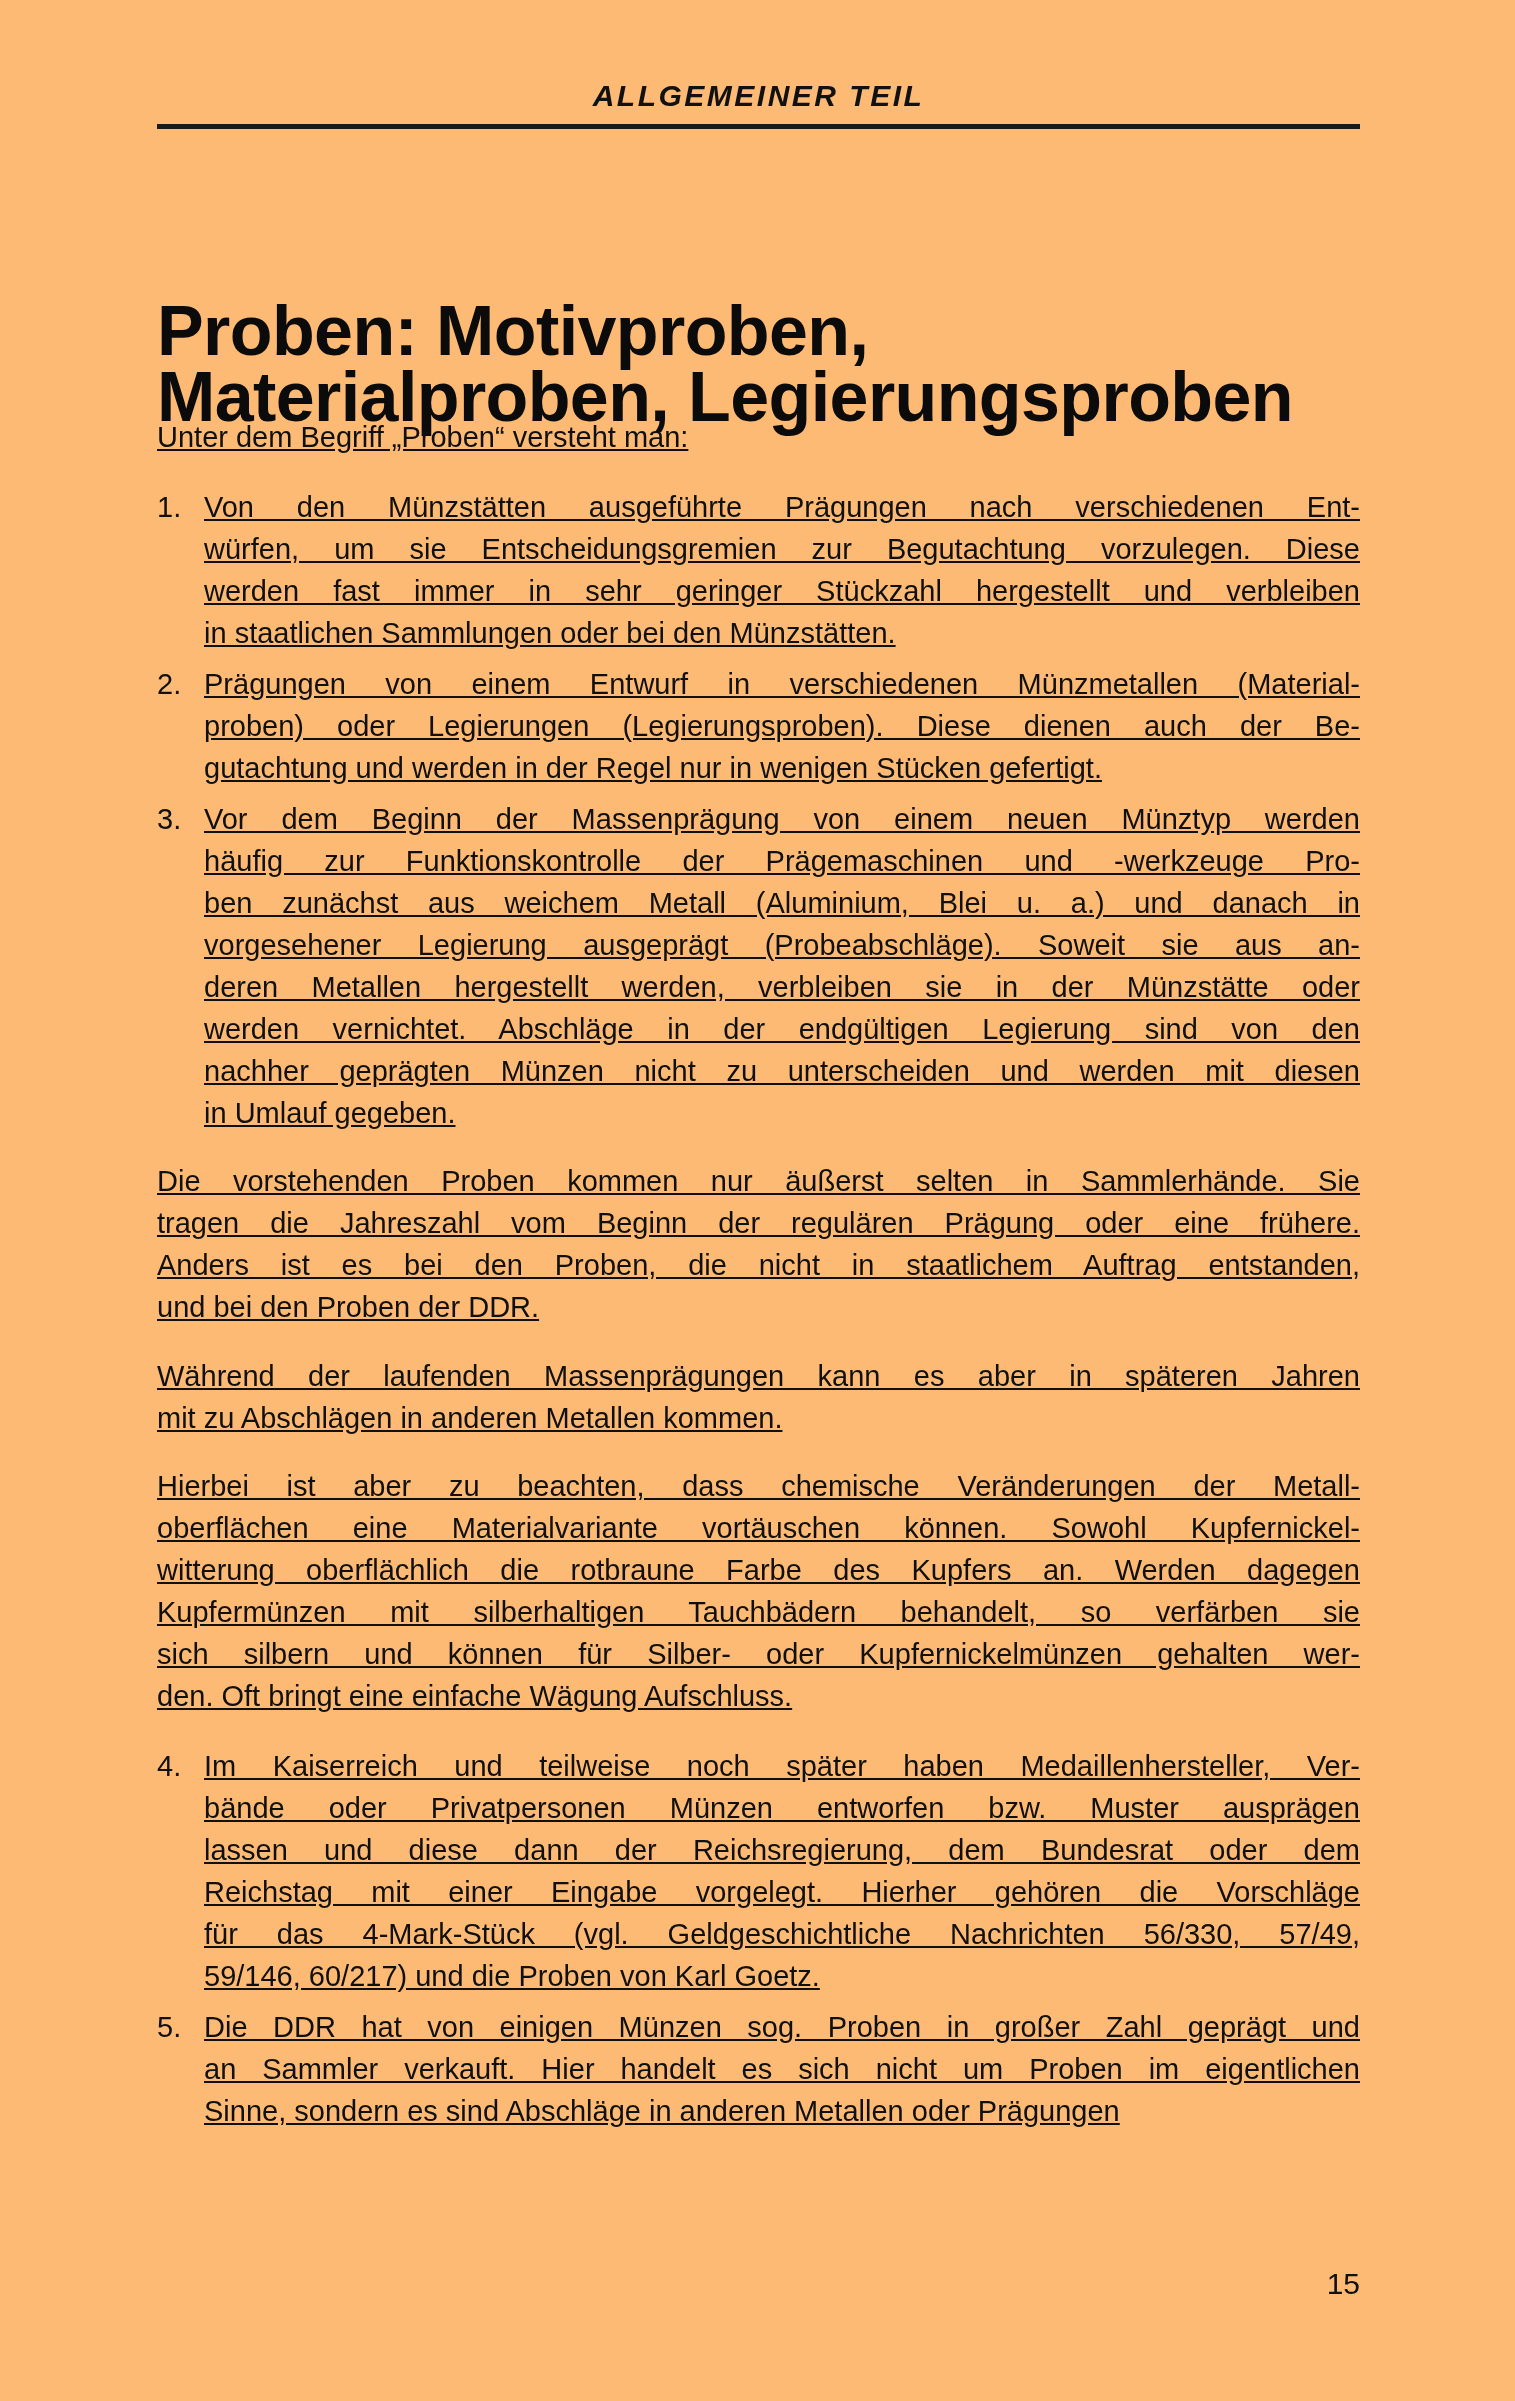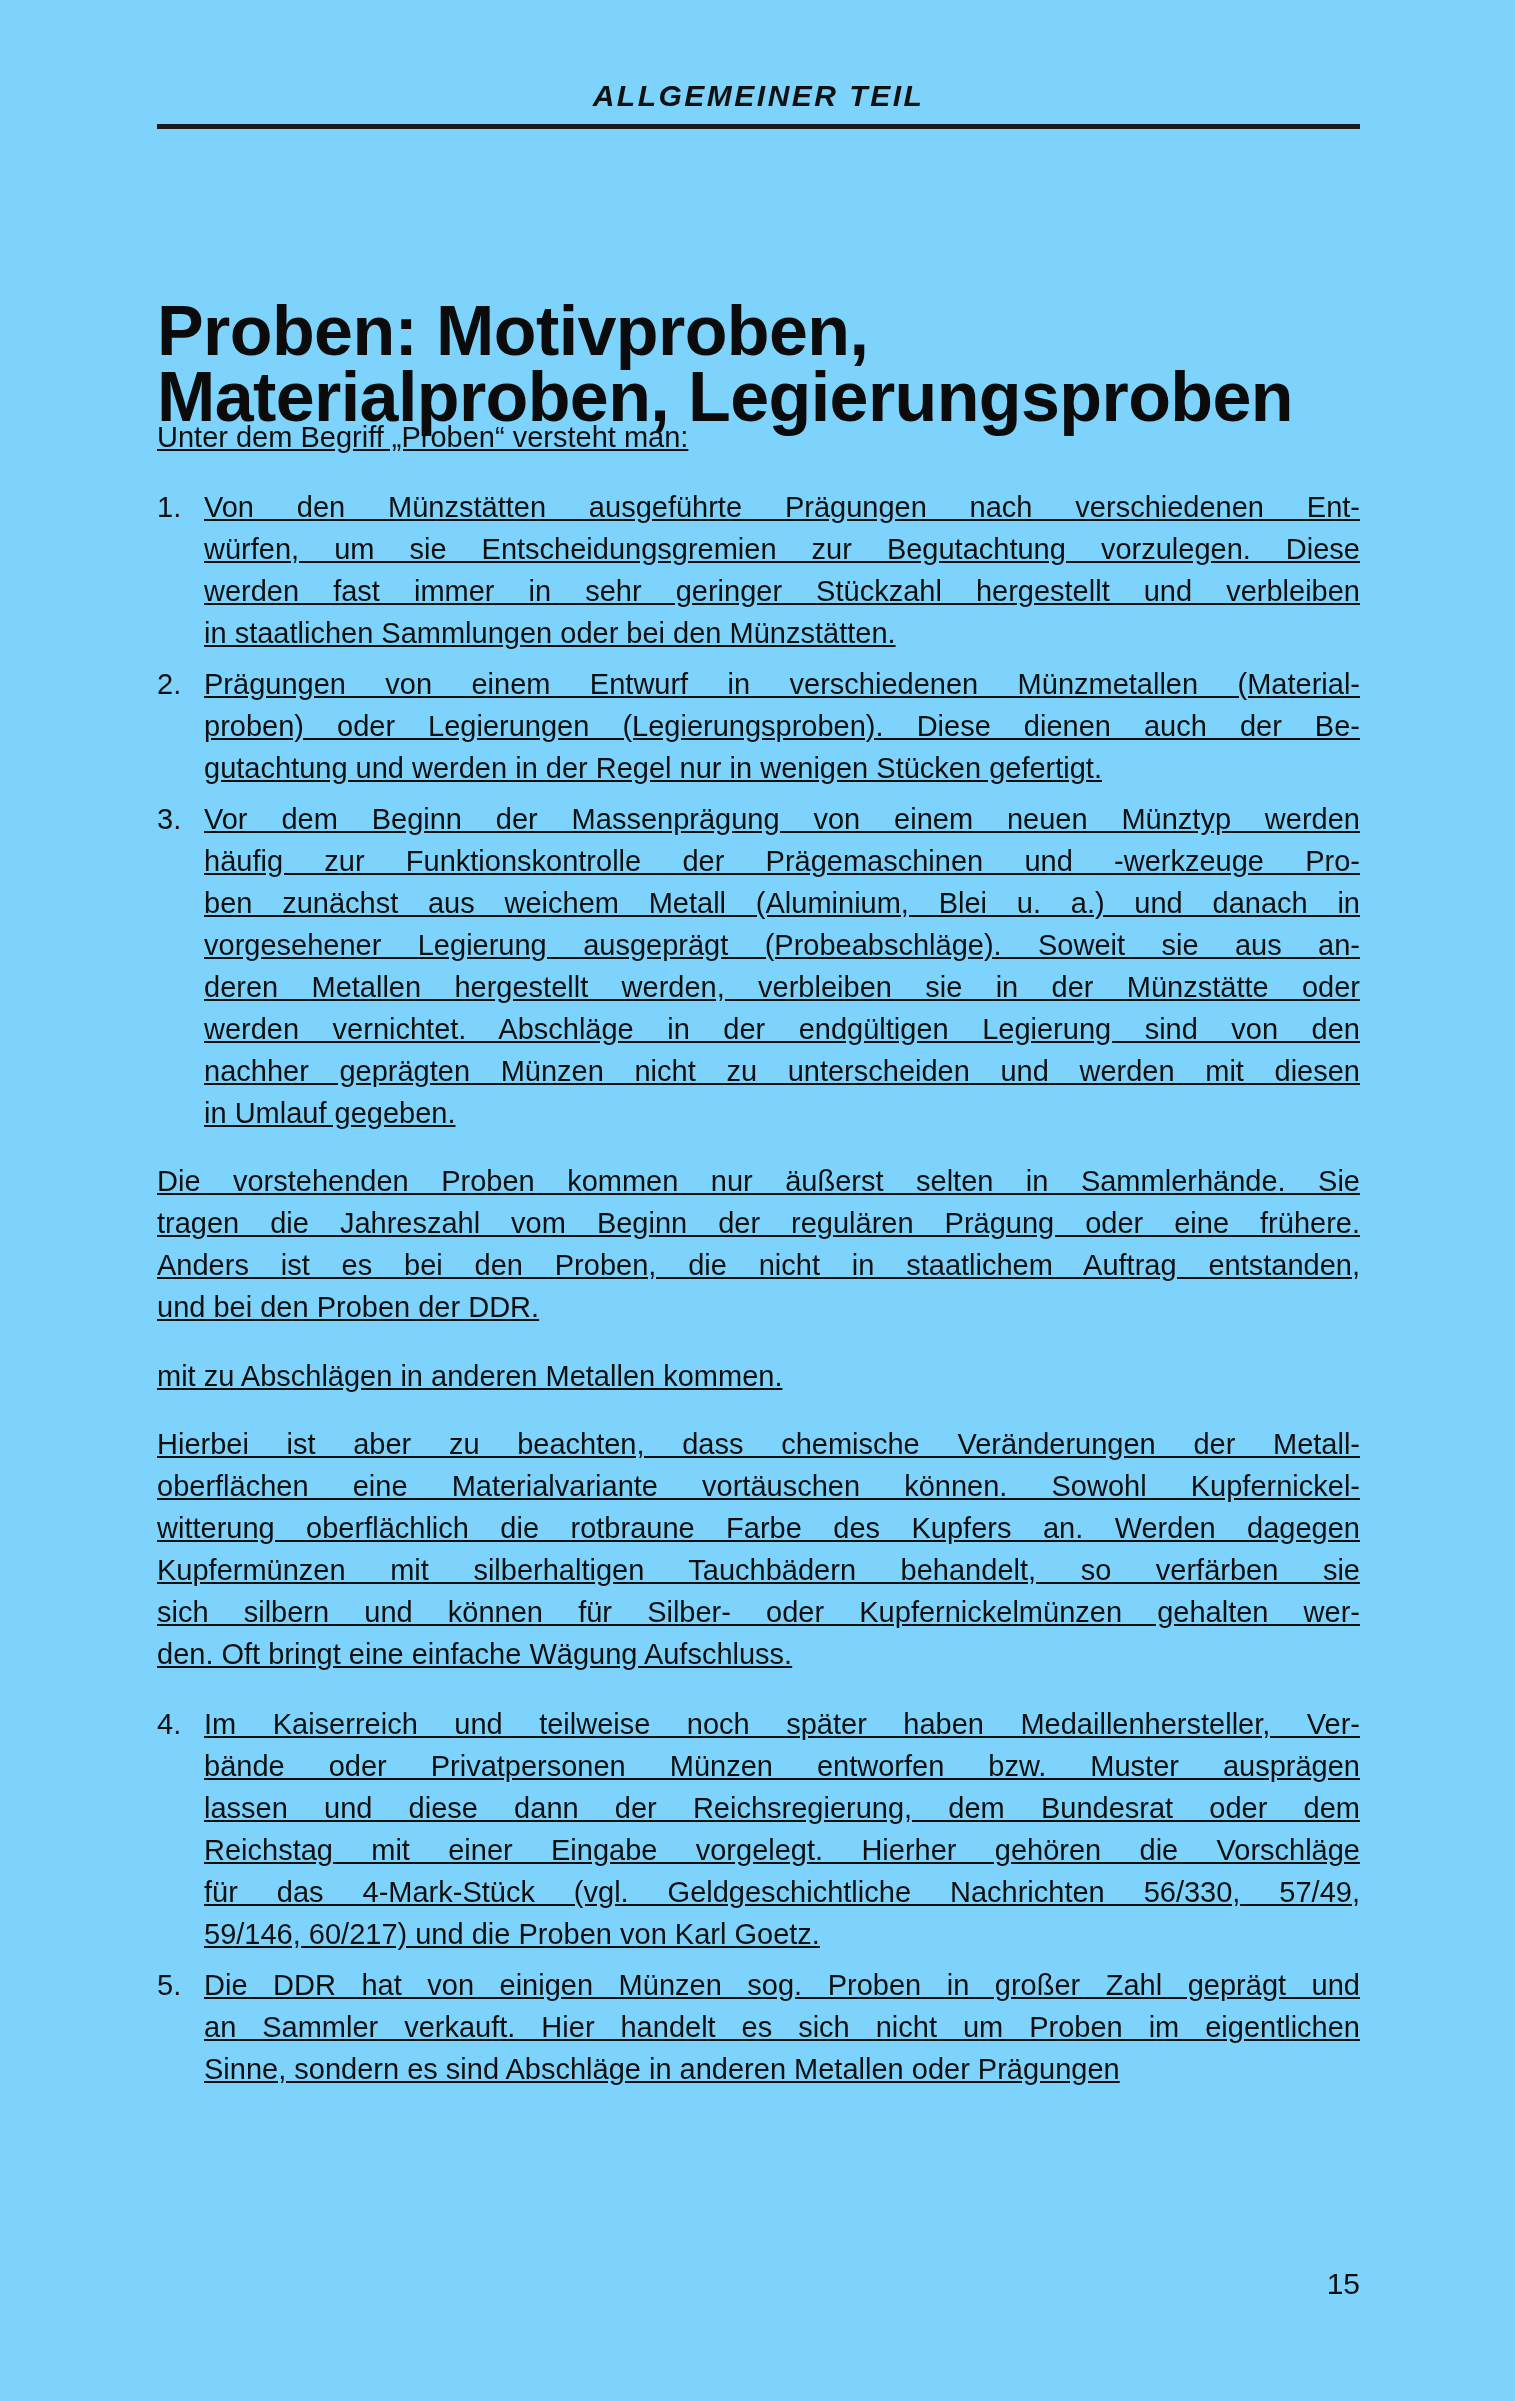--- a/index.html
+++ b/index.html
@@ -1,21 +1,21 @@
 <!DOCTYPE html>
 <html style="font-size:10px"><head>
 <meta charset="utf-8">
 <style>
   html, body { margin: 0; padding: 0; background: #e8e8e8; }
   .page {
     position: relative;
     width: 1516px;
     height: 2401px;
     margin: 0 auto;
-    background: #7dd3fc;
+    background: #fdba74;
     color: #0e0e0e;
     font-family: "Liberation Sans", "DejaVu Sans", sans-serif;
     overflow: hidden;
   }
   .running-header {
     position: absolute;
     top: 77px;
     left: 157px;
     width: 1203px;
     text-align: center;
@@ -126,20 +126,21 @@
       <div class="block paragraph">
     <div class="lines">
           <div class="line">Die vorstehenden Proben kommen nur äußerst selten in Sammlerhände. Sie</div>
           <div class="line">tragen die Jahreszahl vom Beginn der regulären Prägung oder eine frühere.</div>
           <div class="line">Anders ist es bei den Proben, die nicht in staatlichem Auftrag entstanden,</div>
           <div class="line">und bei den Proben der DDR.</div>
         </div>
   </div>
       <div class="block paragraph">
     <div class="lines">
+          <div class="line">Während der laufenden Massenprägungen kann es aber in späteren Jahren</div>
           <div class="line">mit zu Abschlägen in anderen Metallen kommen.</div>
         </div>
   </div>
       <div class="block paragraph">
     <div class="lines">
           <div class="line">Hierbei ist aber zu beachten, dass chemische Veränderungen der Metall-</div>
           <div class="line">oberflächen eine Materialvariante vortäuschen können. Sowohl Kupfernickel-</div>
           <div class="line">witterung oberflächlich die rotbraune Farbe des Kupfers an. Werden dagegen</div>
           <div class="line">Kupfermünzen mit silberhaltigen Tauchbädern behandelt, so verfärben sie</div>
           <div class="line">sich silbern und können für Silber- oder Kupfernickelmünzen gehalten wer-</div>

